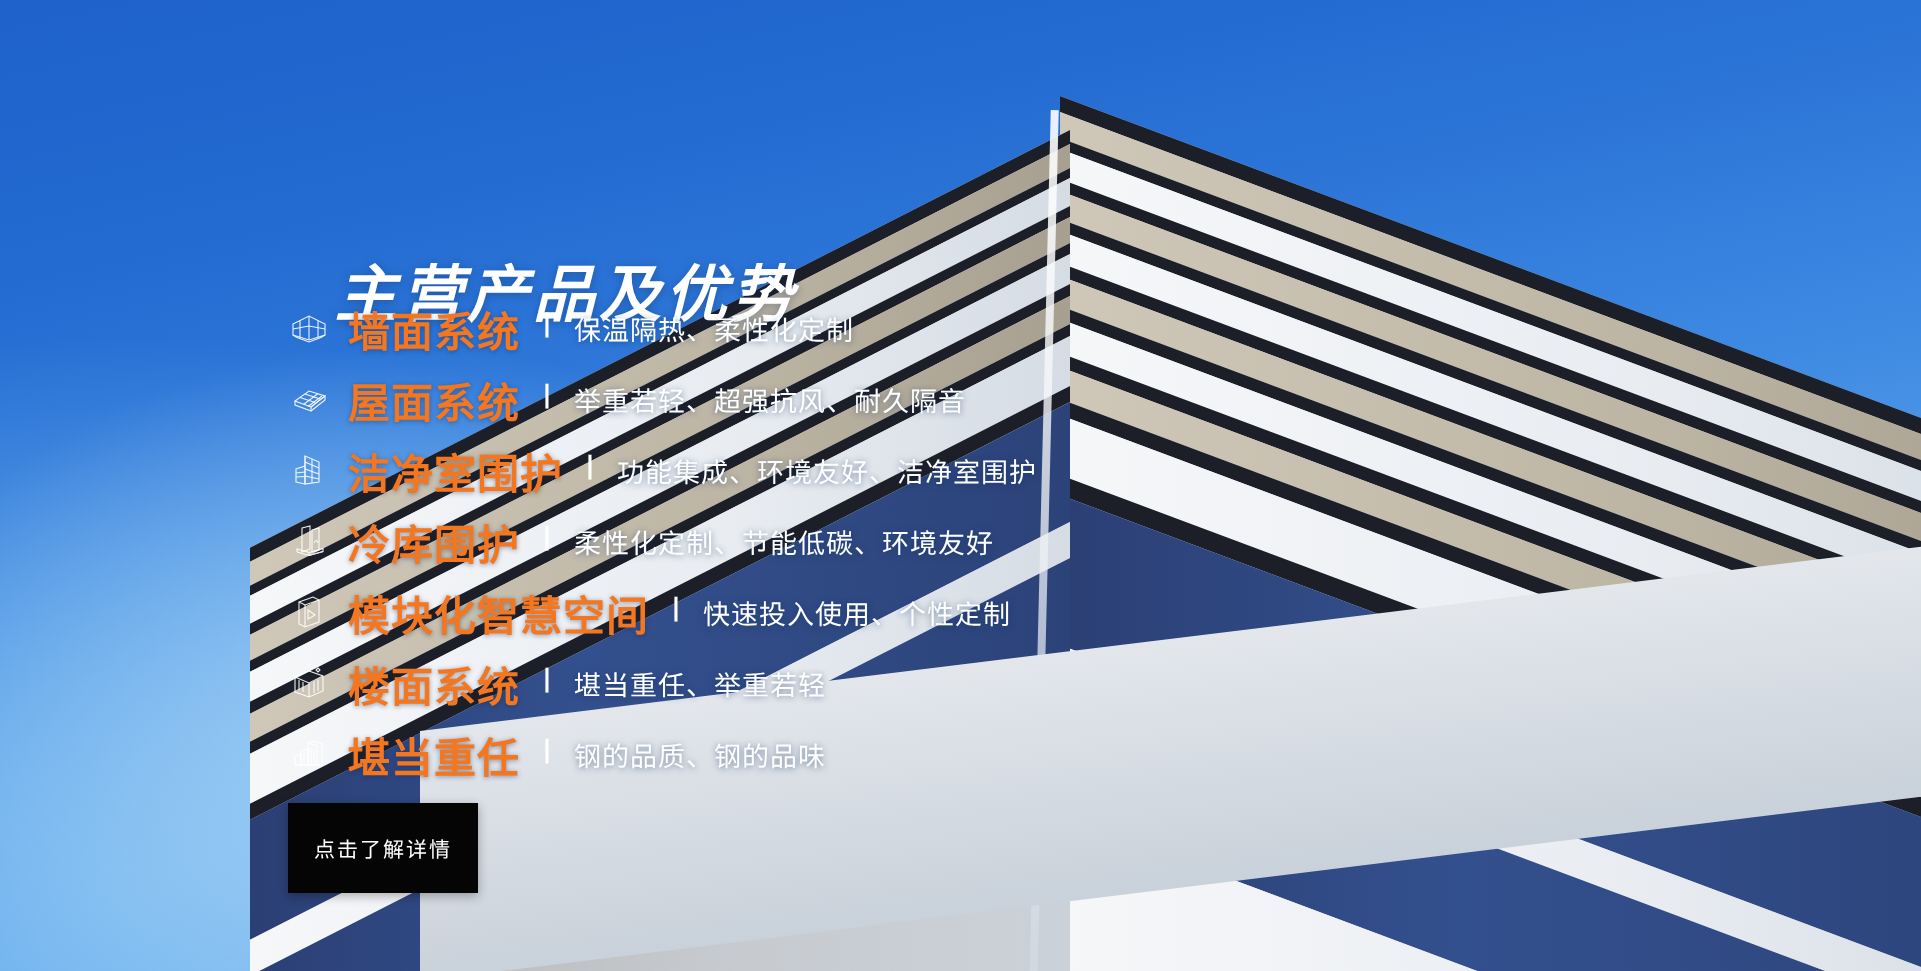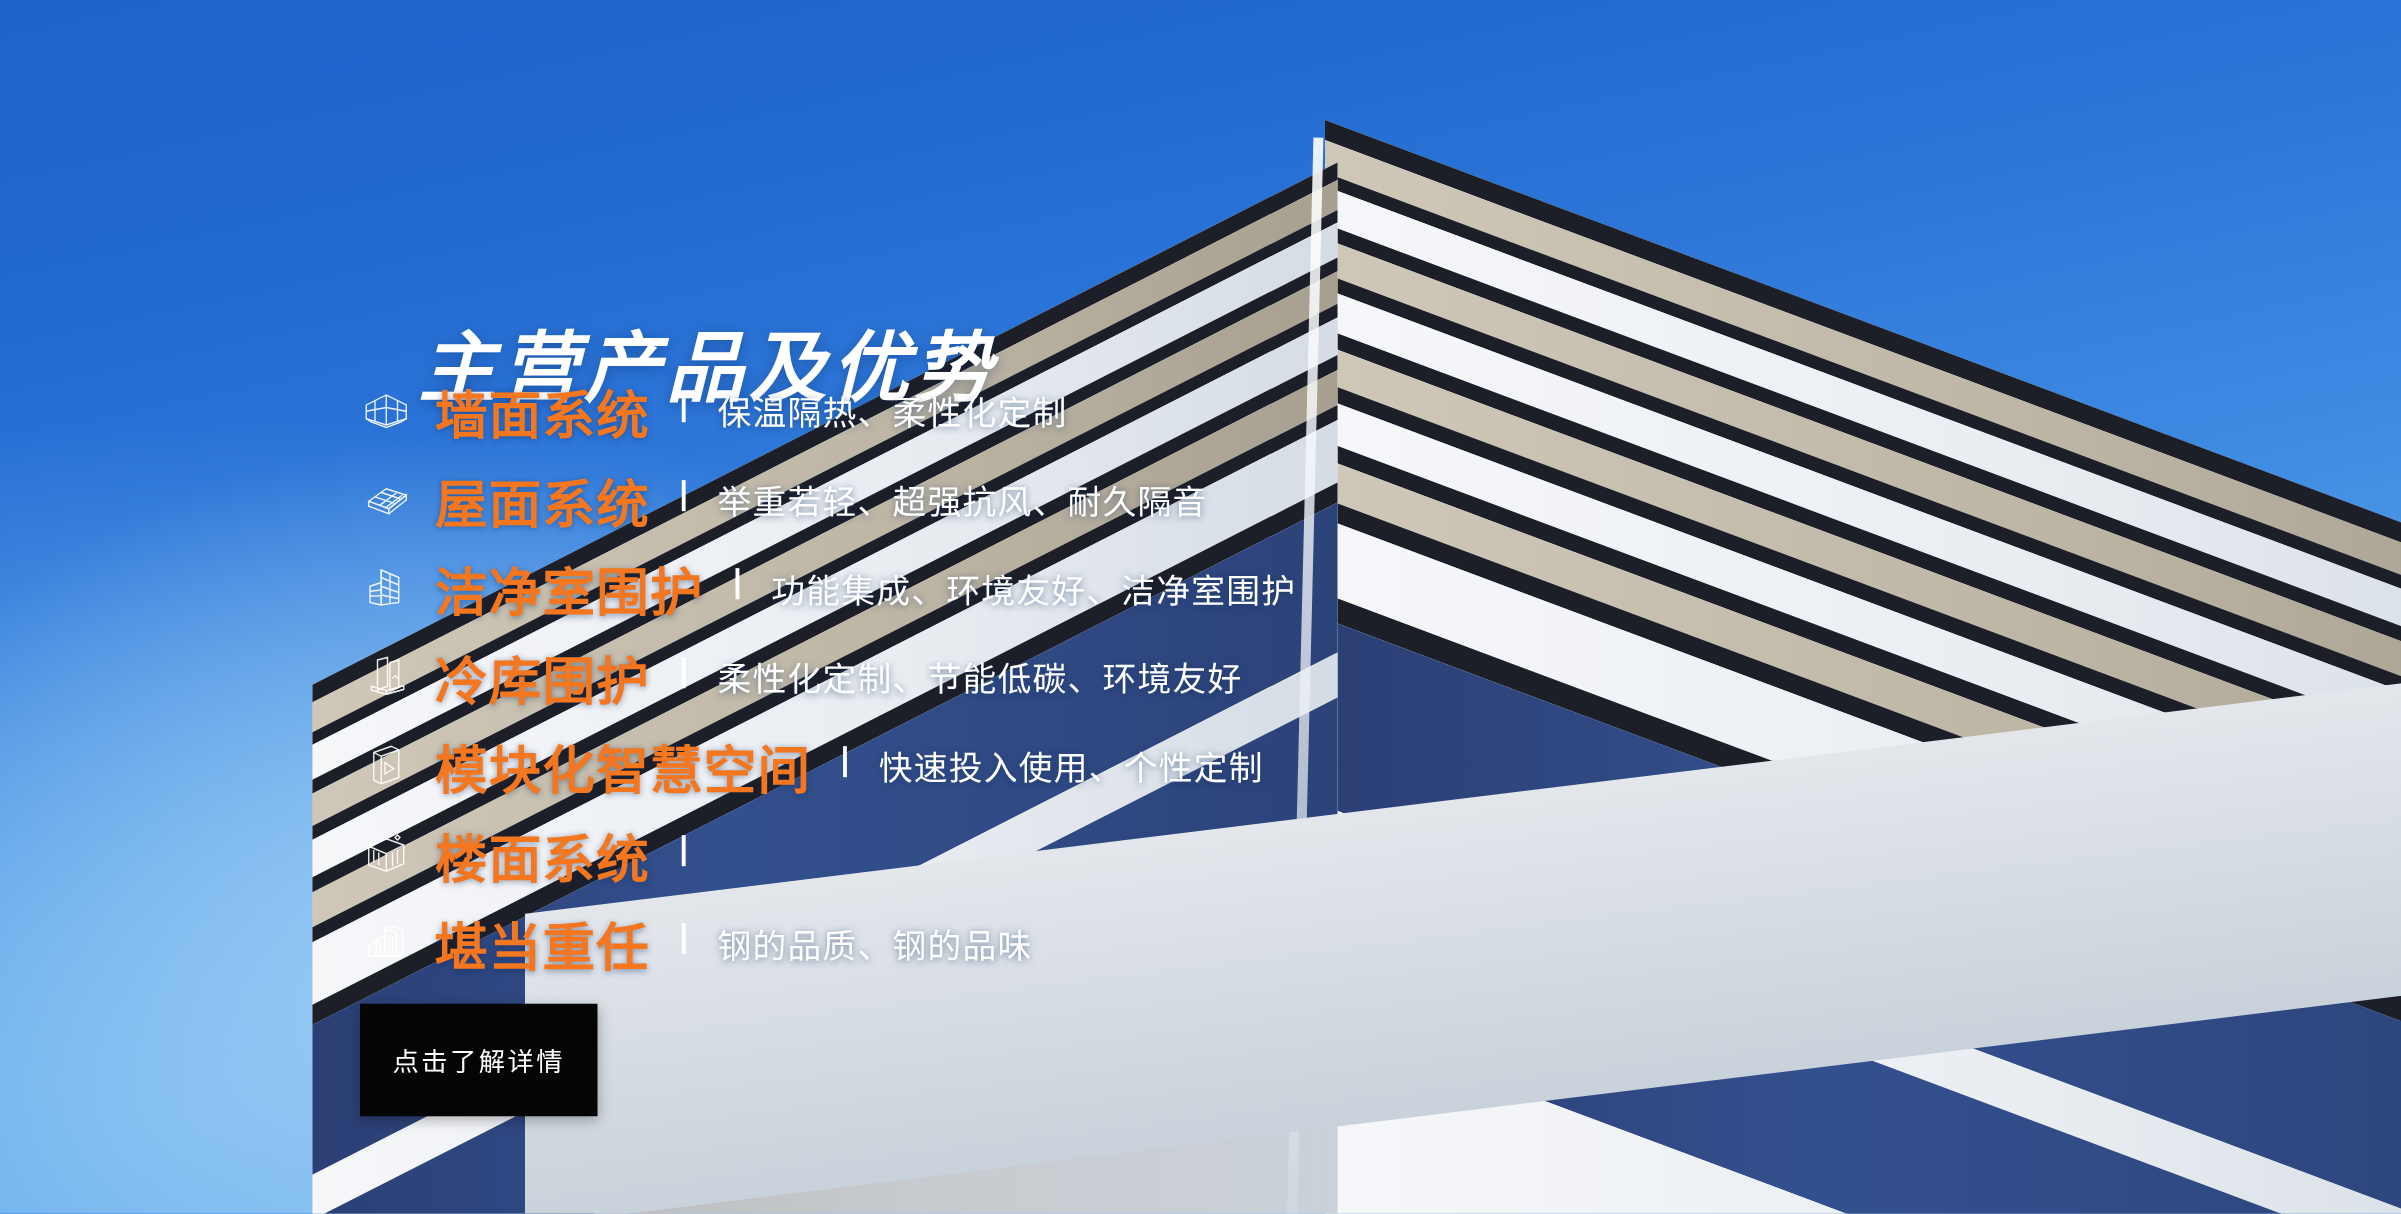--- a/index.html
+++ b/index.html
@@ -251,20 +251,21 @@
             <path d="M20 20 L20 34"></path>
             <path d="M10 17 L10 27"></path>
               <path d="M14 19 L14 29"></path>
             <path d="M25 18.5 L25 30"></path>
               <path d="M29 16.5 L29 28"></path>
             <path d="M27 7 l2 -2 2 2 -2 2 z"></path>
           </svg>
         </span>
         <span class="ttl">楼面系统</span>
         <span class="sep">丨</span>
+        <span class="desc">堪当重任、举重若轻</span>
       </div>
 
       <div class="row">
         <span class="icon">
           <svg width="40" height="40" viewBox="0 0 40 40" fill="none" stroke="#ffffff" stroke-width="1.1">
             <path d="M19 9 L28 12 L28 31 L19 31 Z"></path>
             <path d="M19 9 L24 7 L33 10 L33 29 L28 31"></path>
             <path d="M12 17 L19 15 L19 31 L12 31 Z"></path>
             <path d="M6 22 L12 20 L12 31 L6 31 Z"></path>
             <path d="M6 31 L33 31"></path>

